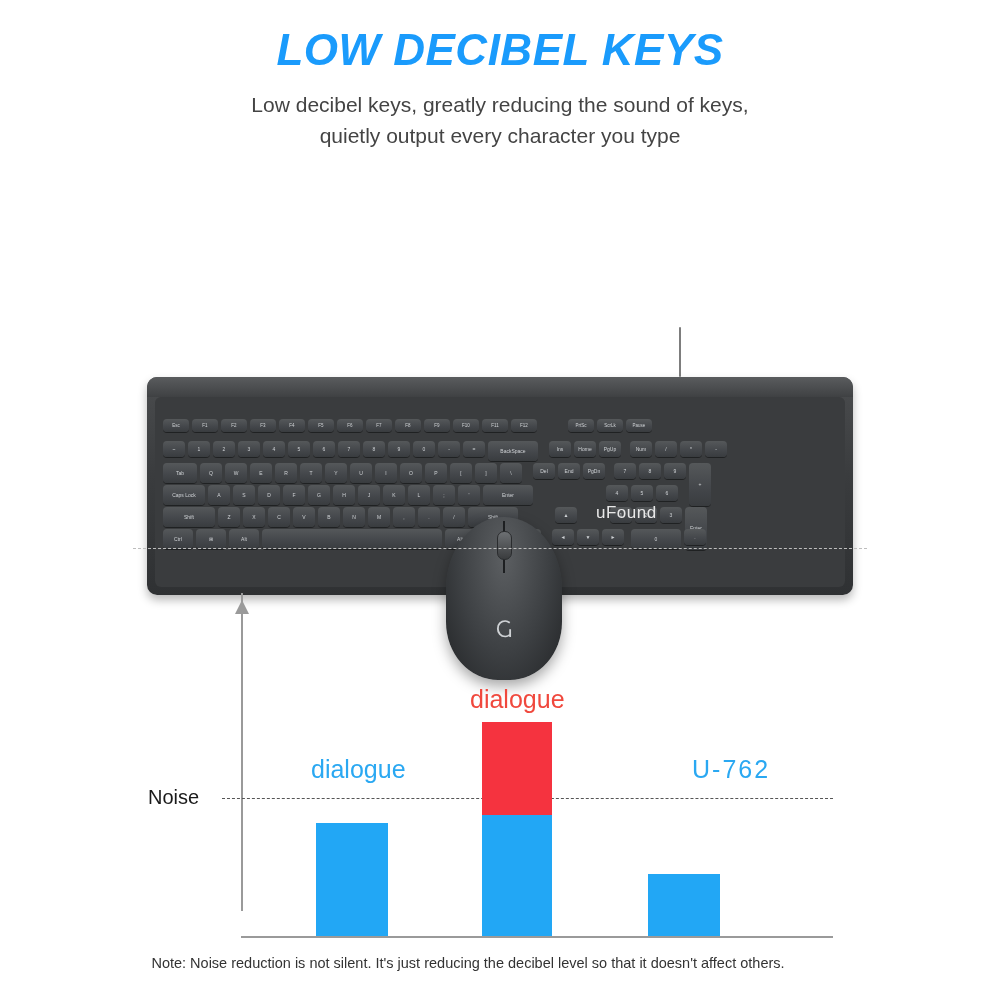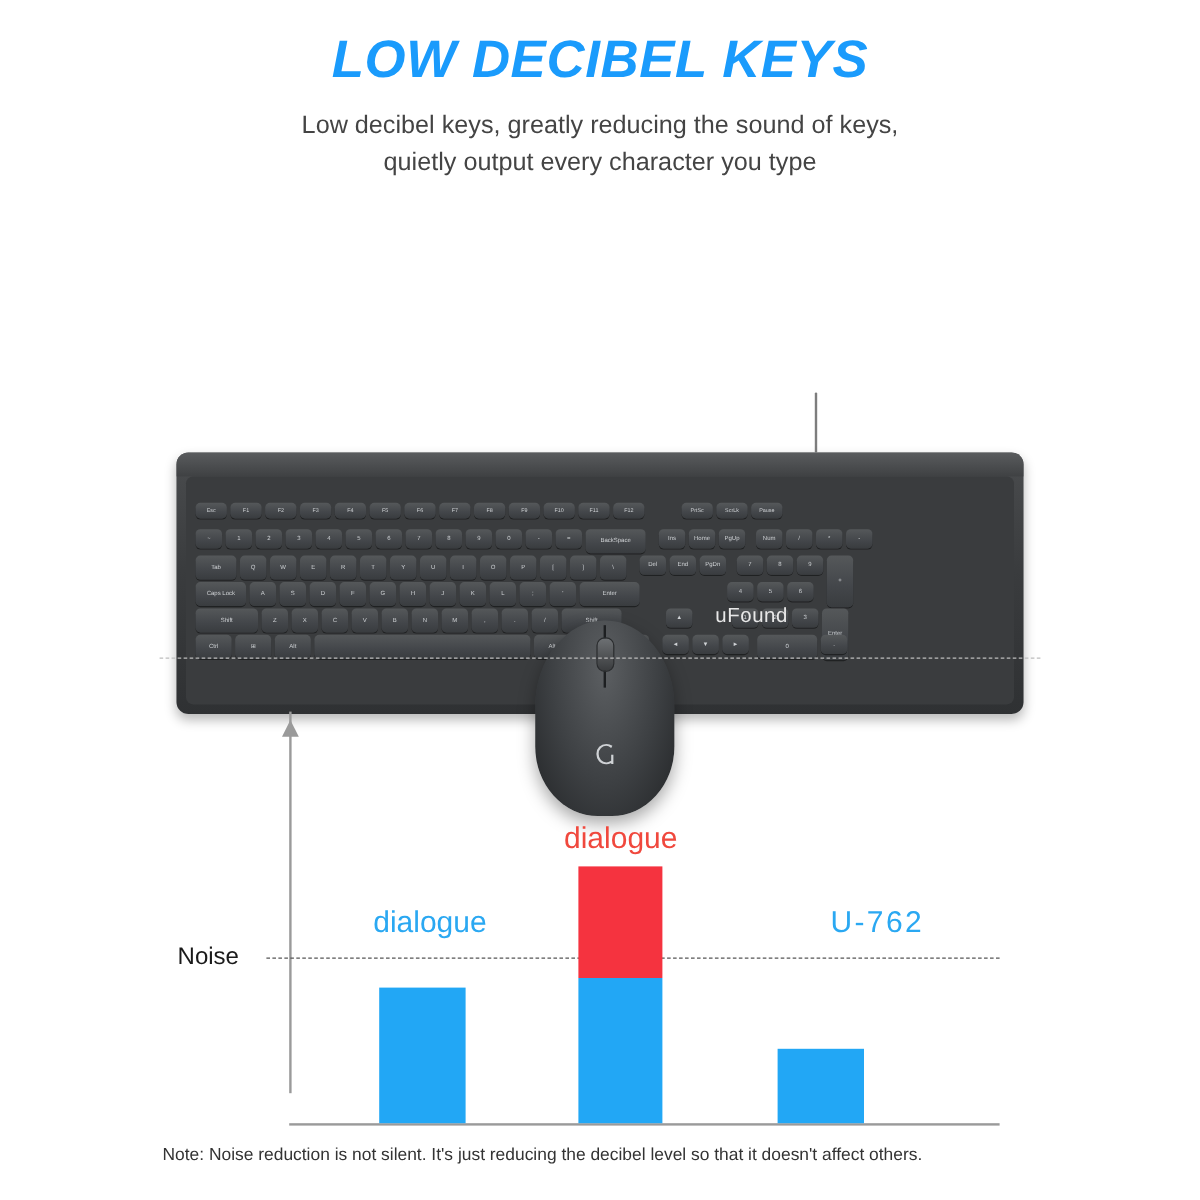--- a/index.html
+++ b/index.html
@@ -217,21 +217,21 @@
   .bar-label {
     position: absolute;
     font-size: 25px;
     color: #2aa8f2;
     white-space: nowrap;
   }
   .bar-label.red { color: #f0483d; margin-top: 36px; }
 
   .note {
     position: absolute;
-    left: 0;
+    left: 16px;
     top: 955px;
     width: 904px;
     text-align: center;
     font-size: 14.5px;
     color: #333;
   }
 </style>
 </head>
 <body>
 

